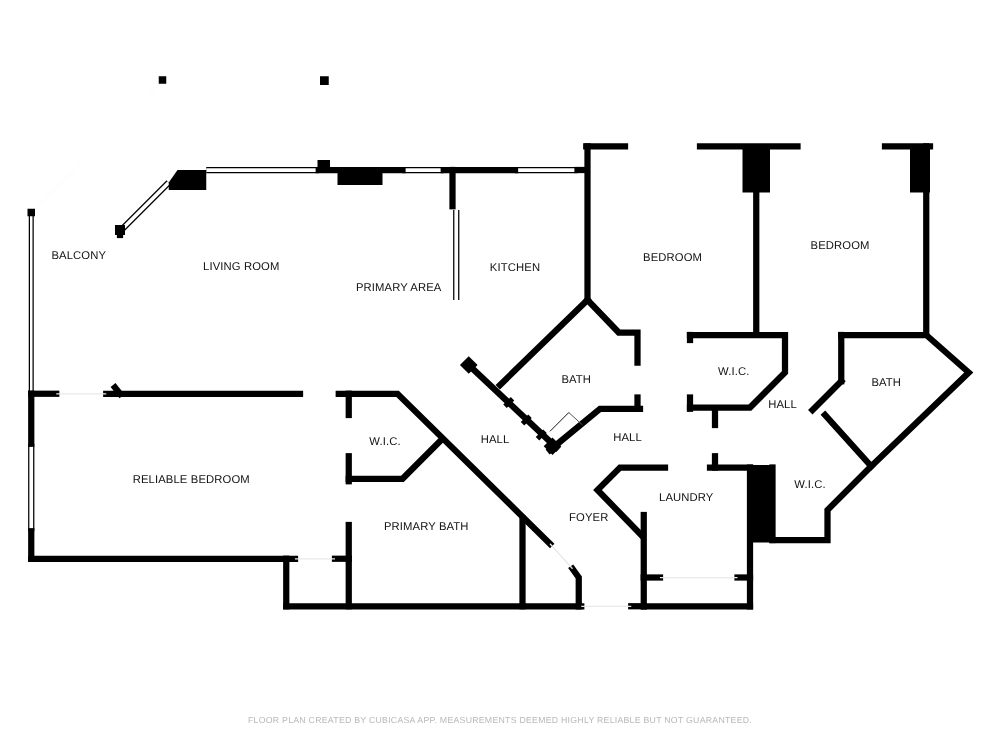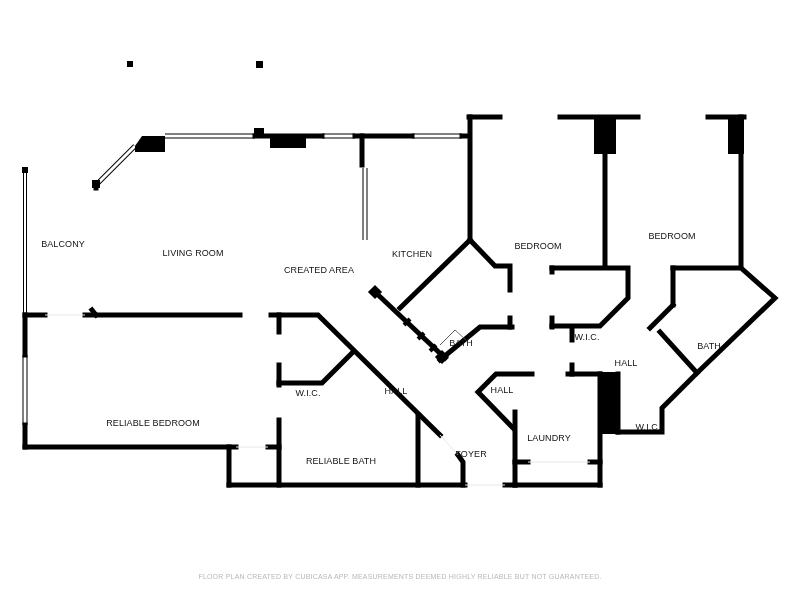--- a/index.html
+++ b/index.html
@@ -3,21 +3,21 @@
 <meta charset="utf-8">
 <style>
   html, body { margin:0; padding:0; background:#ffffff; }
   body { width:800px; height:600px; position:relative; overflow:hidden; font-family:"Liberation Sans", sans-serif; }
   #plan { position:absolute; left:0; top:0; width:800px; height:600px; }
   .wall { stroke:#000; stroke-width:5; fill:none; stroke-linecap:square; }
   .wall-thin { stroke:#000; stroke-width:4; fill:none; }
   .window { stroke:#000; stroke-width:1; fill:#fff; }
   .door-gap { stroke:#e8e8e8; stroke-width:1; fill:none; }
   .block { fill:#000; }
-  .label { position:absolute; font-size:9px; color:#111; letter-spacing:0.1px; white-space:nowrap; transform:translate(-50%,-50%);margin-top:40px; }
+  .label { position:absolute; font-size:9px; color:#111; letter-spacing:0.1px; white-space:nowrap; transform:translate(-50%,-50%); }
   .footer { position:absolute; left:0; width:800px; top:573px; text-align:center; font-size:7px; color:#b8b8b8; letter-spacing:0.2px; }
 </style>
 </head>
 <body>
 
 <svg id="plan" viewBox="0 0 800 600" xmlns="http://www.w3.org/2000/svg">
 
   <g>
     <polyline class="window" points="25,170 130,64 260,64 260,130" fill="none" stroke-width="4" stroke="#000"></polyline>
     <polyline points="25,170 130,64 260,64 260,130" fill="none" stroke="#fff" stroke-width="2"></polyline>
@@ -129,30 +129,30 @@
     <line class="door-gap" x1="45" y1="315" x2="85" y2="315"></line>
     <line class="door-gap" x1="465" y1="485" x2="505" y2="485"></line>
     <line class="door-gap" x1="236" y1="447" x2="268" y2="447"></line>
     <line class="door-gap" x1="528" y1="462" x2="590" y2="462"></line>
     <line class="door-gap" x1="440" y1="435" x2="458" y2="455"></line>
   </g>
 </svg>
 
 <div class="label" style="left:63px;top:204px">BALCONY</div>
 <div class="label" style="left:193px;top:213px">LIVING ROOM</div>
-<div class="label" style="left:319px;top:230px">CREATED AREA</div>
+<div class="label" style="left:319px;top:230px">PRIMARY AREA</div>
 <div class="label" style="left:412px;top:214px">KITCHEN</div>
 <div class="label" style="left:538px;top:206px">BEDROOM</div>
 <div class="label" style="left:672px;top:196px">BEDROOM</div>
 <div class="label" style="left:461px;top:303px">BATH</div>
 <div class="label" style="left:587px;top:297px">W.I.C.</div>
 <div class="label" style="left:709px;top:306px">BATH</div>
 <div class="label" style="left:626px;top:323px">HALL</div>
 <div class="label" style="left:648px;top:387px">W.I.C.</div>
 <div class="label" style="left:502px;top:350px">HALL</div>
 <div class="label" style="left:396px;top:351px">HALL</div>
 <div class="label" style="left:308px;top:353px">W.I.C.</div>
 <div class="label" style="left:153px;top:383px">RELIABLE BEDROOM</div>
-<div class="label" style="left:341px;top:421px">RELIABLE BATH</div>
+<div class="label" style="left:341px;top:421px">PRIMARY BATH</div>
 <div class="label" style="left:471px;top:414px">FOYER</div>
 <div class="label" style="left:549px;top:398px">LAUNDRY</div>
 
 <div class="footer">FLOOR PLAN CREATED BY CUBICASA APP. MEASUREMENTS DEEMED HIGHLY RELIABLE BUT NOT GUARANTEED.</div>
 
 </body></html>

